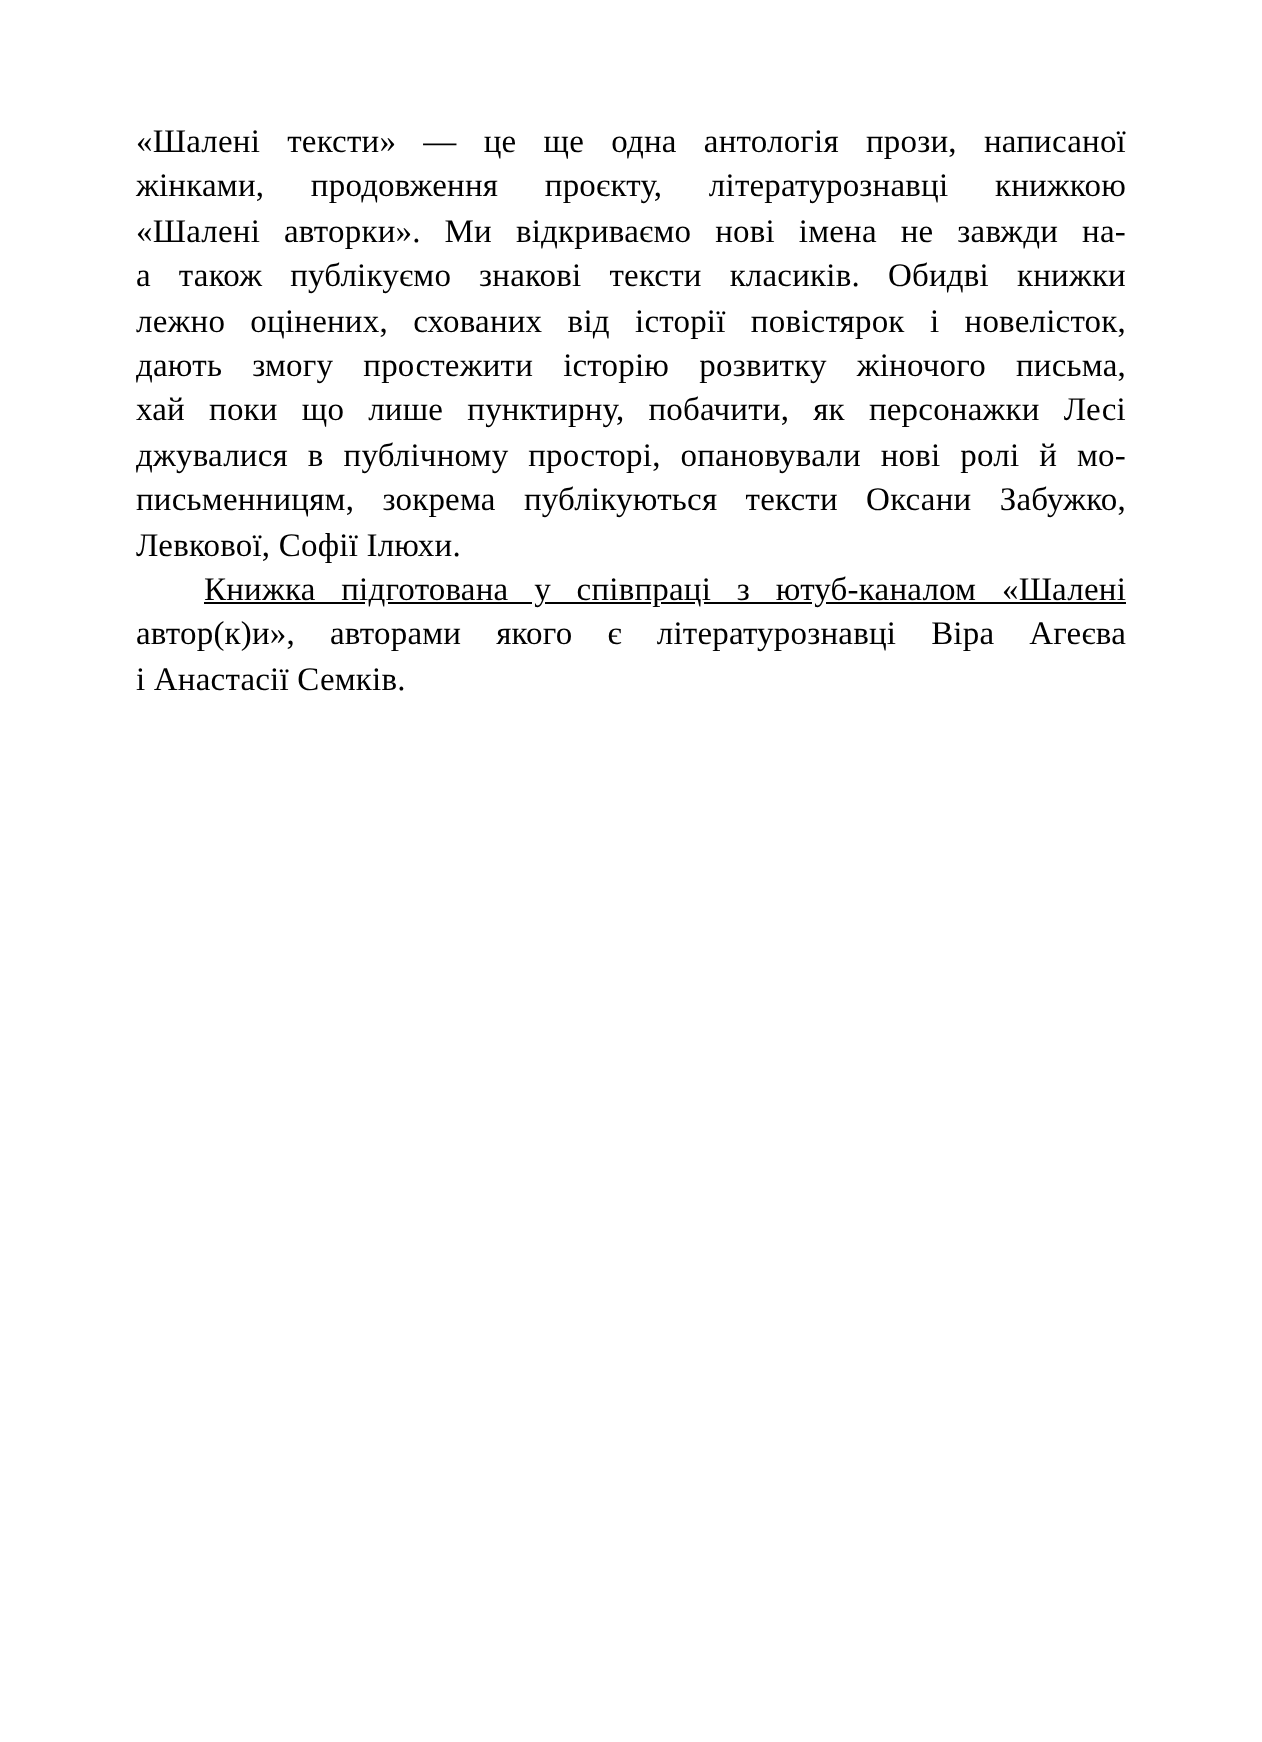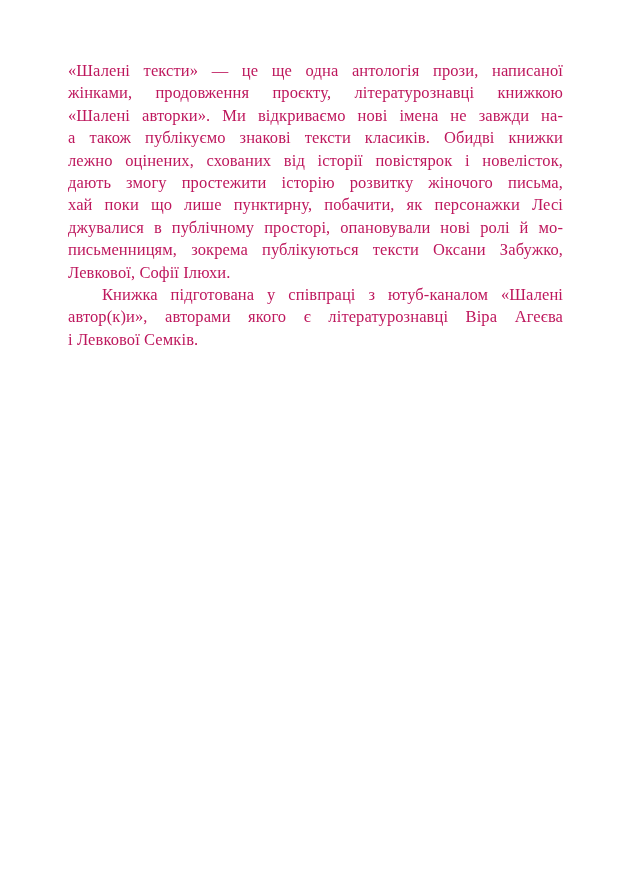--- a/index.html
+++ b/index.html
@@ -32,38 +32,39 @@
   .line {
     text-align: justify;
     text-align-last: justify;
     white-space: normal;
   }
   .line.last {
     text-align-last: left;
   }
   .line.indent {
     text-indent: 34px;
+    text-decoration: underline;
   }
 </style>
 </head>
 <body>
 
 <div class="page">
-  <div class="text-block" style="color: #be185d;">
+  <div class="text-block" style="color: #000000;">
       <div class="paragraph">
         <div class="line">«Шалені тексти» — це ще одна антологія прози, написаної</div>
         <div class="line">жінками, продовження проєкту, літературознавці книжкою</div>
         <div class="line">«Шалені авторки». Ми відкриваємо нові імена не завжди на-</div>
         <div class="line">а також публікуємо знакові тексти класиків. Обидві книжки</div>
         <div class="line">лежно оцінених, схованих від історії повістярок і новелісток,</div>
         <div class="line">дають змогу простежити історію розвитку жіночого письма,</div>
         <div class="line">хай поки що лише пунктирну, побачити, як персонажки Лесі</div>
         <div class="line">джувалися в публічному просторі, опановували нові ролі й мо-</div>
         <div class="line">письменницям, зокрема публікуються тексти Оксани Забужко,</div>
         <div class="line last">Левкової, Софії Ілюхи.</div>
       </div>
       <div class="paragraph">
         <div class="line indent">Книжка підготована у співпраці з ютуб-каналом «Шалені</div>
         <div class="line">автор(к)и», авторами якого є літературознавці Віра Агеєва</div>
-        <div class="line last">і Левкової Семків.</div>
+        <div class="line last">і Анастасії Семків.</div>
       </div>
     </div>
 </div>
 
 </body></html>

